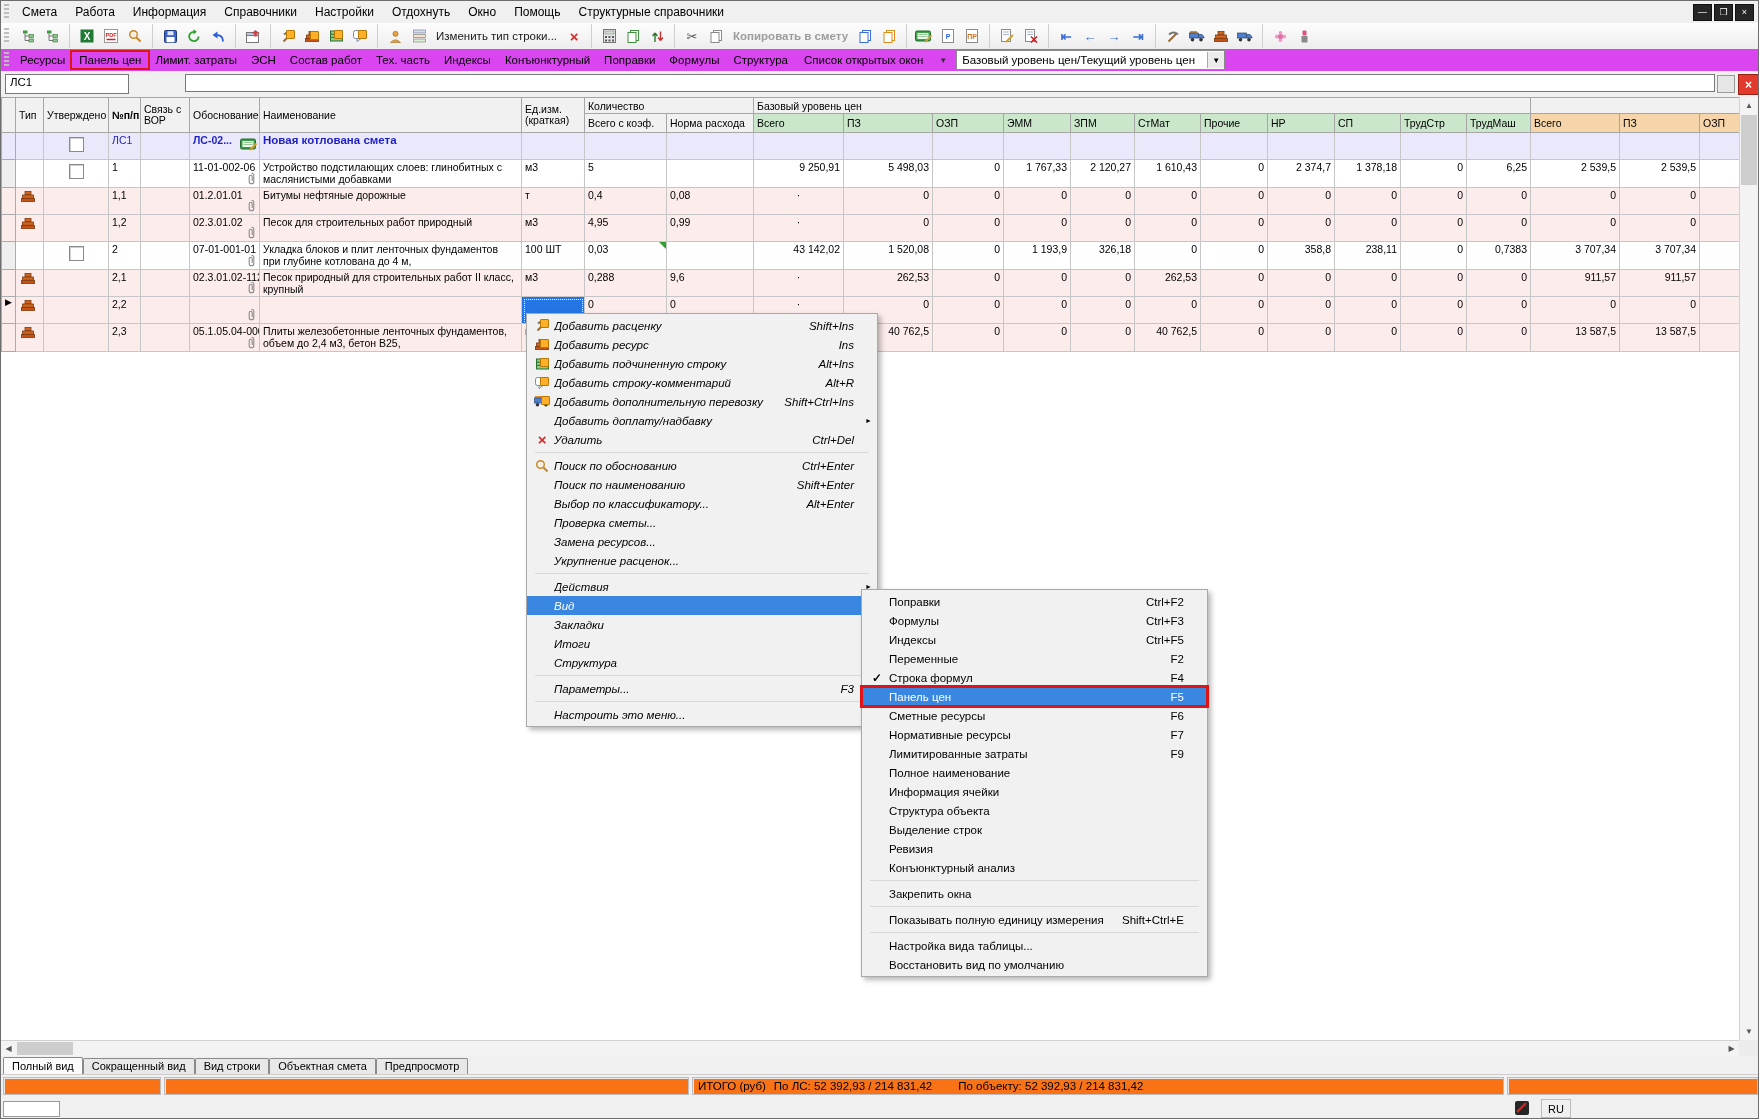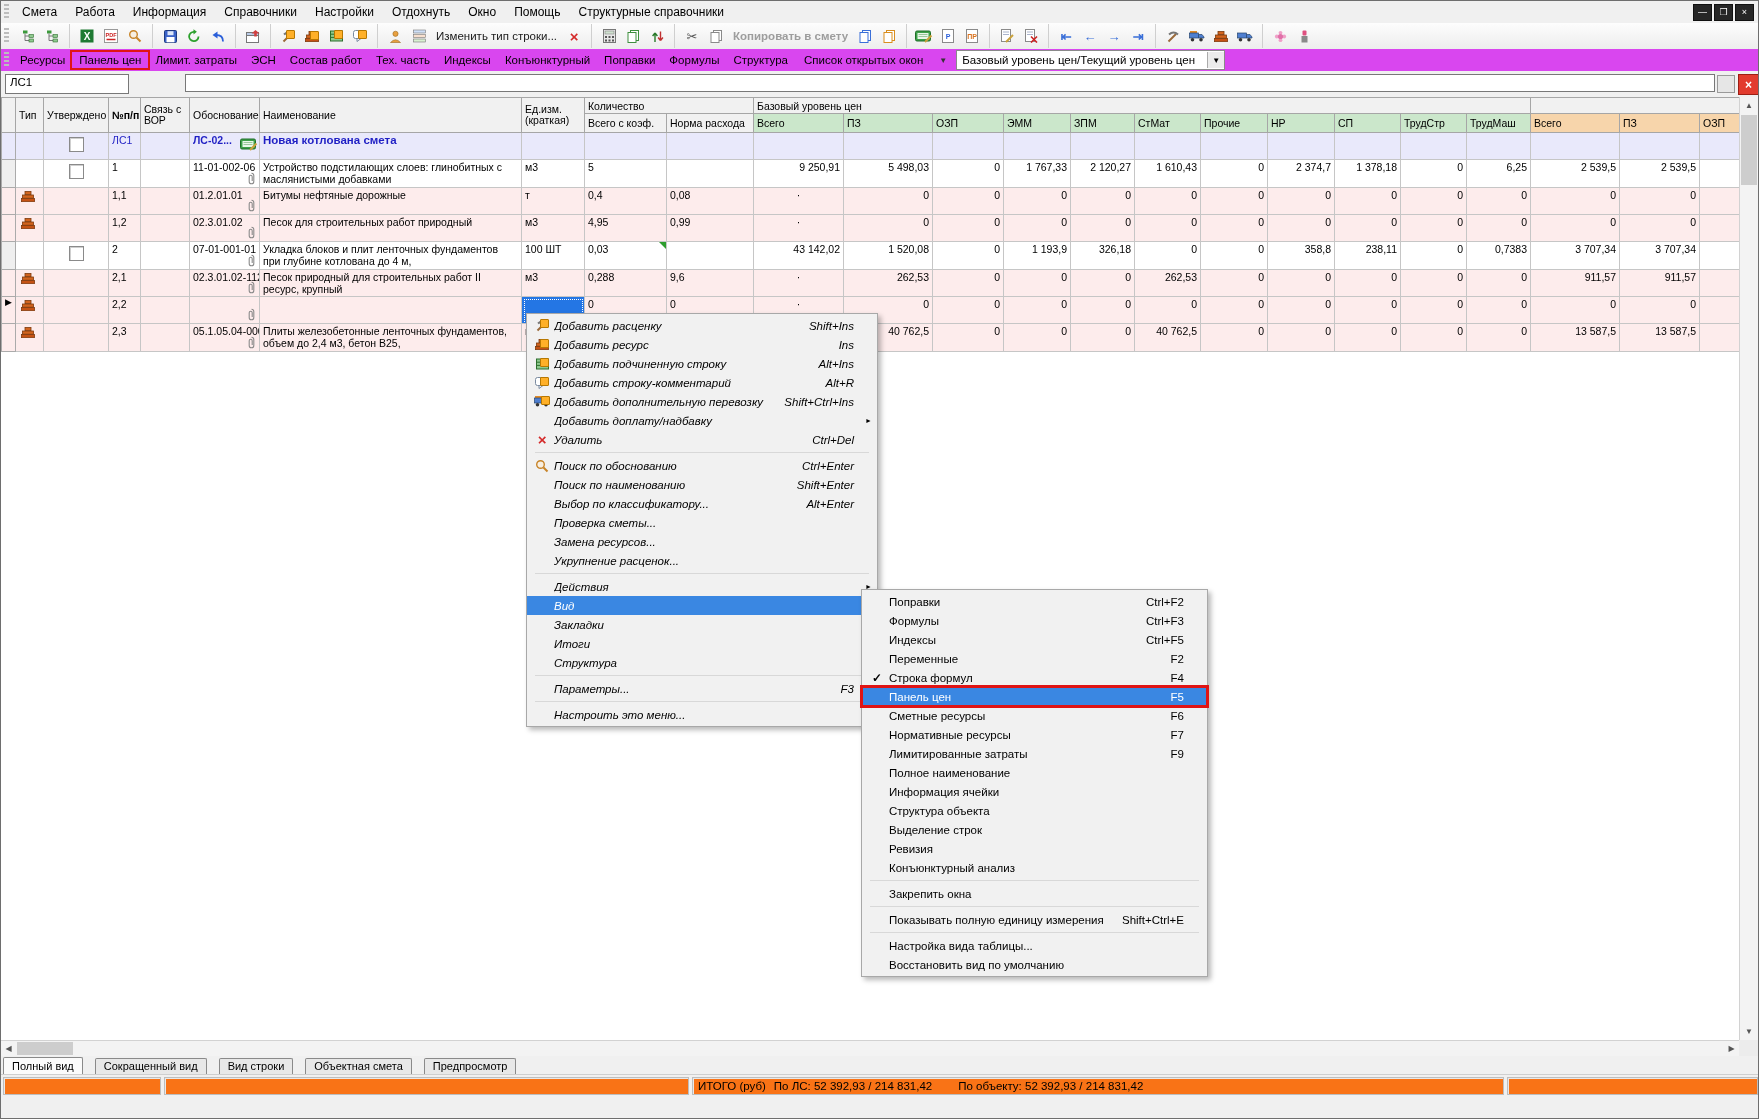--- a/index.html
+++ b/index.html
@@ -70,21 +70,21 @@
   .bookic{position:absolute;right:1px;top:4px;}
   
   .vscroll{position:absolute;left:1738px;top:96px;width:19px;height:943px;background:#f3f3f3;border-left:1px solid #d2d2d2;box-sizing:border-box;}
   .sbtn{position:absolute;width:18px;height:17px;background:#f3f3f3;color:#555;display:flex;align-items:center;justify-content:center;font-size:8px;}
   .vthumb{position:absolute;left:1px;top:18px;width:16px;height:70px;background:#cdcdcd;}
   .hscroll{position:absolute;left:0;top:1039px;width:1738px;height:16px;background:#f3f3f3;border-top:1px solid #d2d2d2;box-sizing:border-box;}
   .hthumb{position:absolute;left:16px;top:1px;width:56px;height:13px;background:#cdcdcd;}
   .sbcorner{position:absolute;left:1738px;top:1039px;width:19px;height:16px;background:#ececec;}
   
   .btabs{position:absolute;left:0;top:1055px;width:100%;height:18px;background:#f0f0f0;display:flex;align-items:flex-end;padding-left:2px;box-sizing:border-box;}
-  .btab{border:1px solid #8a8a8a;border-bottom:none;background:#e8e8e8;padding:1px 8px 2px;font-size:11px;margin-right:12px;
+  .btab{border:1px solid #8a8a8a;border-bottom:none;background:#e8e8e8;padding:1px 8px 2px;font-size:11px;margin-right:0;
         border-radius:2px 2px 0 0;white-space:nowrap;}
   .btab.active{background:#fbfbfb;padding-top:2px;}
   
   .status{position:absolute;left:0;top:1073px;width:1759px;height:24px;background:#f0f0f0;border-top:1px solid #cfcfcf;font-size:11.5px;box-sizing:border-box;}
   .spanel{position:absolute;top:2px;height:18px;border:1px solid #bdbdbd;box-shadow:inset 1px 1px 0 #e8e8e8;background:#f97316;
           display:flex;align-items:center;padding:0 5px;white-space:nowrap;box-sizing:border-box;}
   .bstrip{position:absolute;left:0;top:1097px;width:1759px;height:21px;background:#f0f0f0;font-size:11px;}
   .bs-box{position:absolute;left:2px;top:3px;width:55px;height:14px;background:#fff;border:1px solid #9a9a9a;}
   .bs-ru{position:absolute;left:1540px;top:1px;width:28px;height:17px;border:1px solid #bdbdbd;display:flex;align-items:center;justify-content:center;}
   .bs-ind{position:absolute;left:1512px;top:1px;width:18px;height:18px;}
@@ -687,21 +687,21 @@
                   <rect x="1.5" y="4" width="11" height="3.2" fill="#d2641e" stroke="#7d3a0d" stroke-width="0.8"></rect>
                   <rect x="0.5" y="7.5" width="13" height="3.2" fill="#c55214" stroke="#7d3a0d" stroke-width="0.8"></rect>
                 </svg></span></td>
             <td></td>
             <td>2,1</td>
             <td></td>
             <td class="justcell"><span>02.3.01.02-112</span><span class="clipic"><svg width="8" height="13" viewBox="0 0 8 13">
                   <path d="M3.5 1.2 C5 1.2 5.8 2.2 5.8 3.6 L5.8 9.5 C5.8 10.8 5 11.8 3.5 11.8 C2 11.8 1.2 10.8 1.2 9.5 L1.2 4.8 C1.2 3.9 1.8 3.2 2.7 3.2 C3.6 3.2 4.2 3.9 4.2 4.8 L4.2 9" fill="none" stroke="#8a8a8a" stroke-width="1.1"></path>
                 </svg></span></td>
             <td>
-              <div class="nm">Песок природный для строительных работ II ресурс, крупный</div>
+              <div class="nm">Песок природный для строительных работ II класс, крупный</div>
             </td>
             <td>м3</td>
             <td class="qtycell">0,288</td>
             <td>9,6</td>
             <td class="dotc">·</td>
             <td class="vr">262,53</td>
             <td class="vr">0</td>
             <td class="vr">0</td>
             <td class="vr">0</td>
             <td class="vr">262,53</td>
@@ -810,20 +810,30 @@
     <div class="spanel" style="left:2px;width:158px;"></div>
     <div class="spanel" style="left:163px;width:525px;"></div>
     <div class="spanel" style="left:691px;width:812px;">
       <span>ИТОГО (руб)</span>
       <span style="margin-left:8px;">По ЛС: 52 392,93 / 214 831,42</span>
       <span style="margin-left:26px;">По объекту: 52 392,93 / 214 831,42</span>
     </div>
     <div class="spanel" style="left:1506px;width:251px;"></div>
   </div>
 
+  <div class="bstrip">
+    <div class="bs-box"></div>
+    <div class="bs-ind">
+      <svg width="18" height="18" viewBox="0 0 18 18">
+          <rect x="2" y="2" width="14" height="14" rx="2" fill="#262626"></rect>
+          <line x1="4" y1="13" x2="13" y2="4" stroke="#d42222" stroke-width="2.4"></line>
+        </svg>
+    </div>
+    <div class="bs-ru">RU</div>
+  </div>
 
   <div class="menu" id="ctxmenu">
       <div class="mi">
         <span class="ic">
           <span style="position:relative;display:inline-flex;">
             <svg width="14" height="13" viewBox="0 0 14 13">
               <line x1="2.5" y1="11.5" x2="10" y2="4" stroke="#9a6a3a" stroke-width="2"></line>
               <path d="M3 4.5 Q7.5 0.5 12 4.5" fill="none" stroke="#777" stroke-width="2"></path>
             </svg>
             <span class="bdg"></span>

